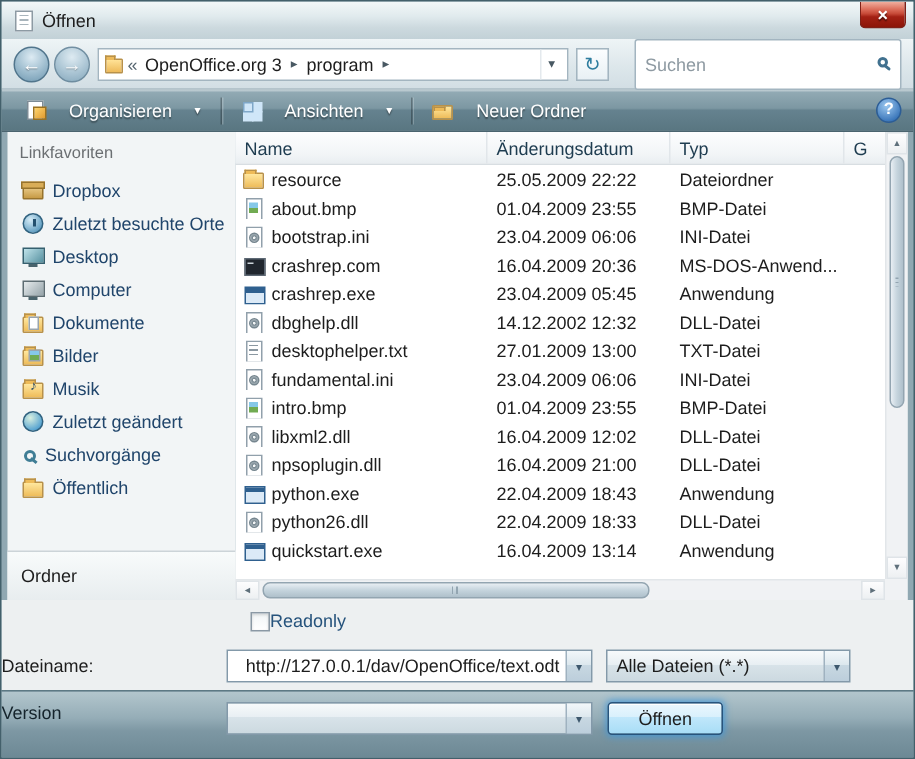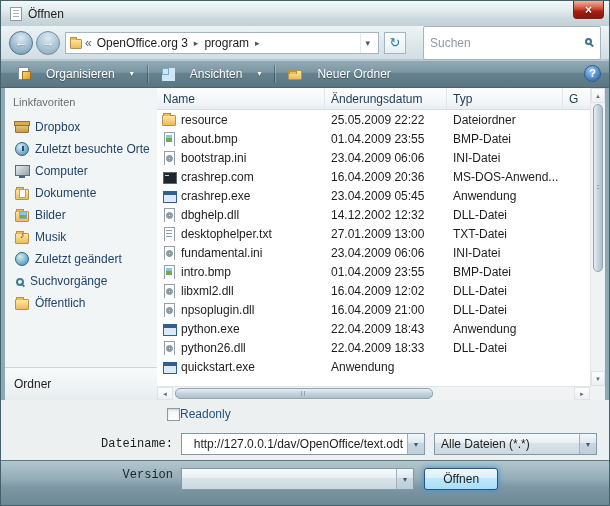--- a/index.html
+++ b/index.html
@@ -161,21 +161,21 @@
   .hscroll .right { margin-left:auto; }
   .scorner { position:absolute; right:0; bottom:0; width:15px; height:14px; background:#f0f2f4; }
 
   
   .lowerarea { height:60px; background:#edf0f1; padding:3px 8px 0 0; }
   .row-readonly { display:flex; align-items:center; gap:0; height:22px; margin-left:166px; }
   .checkbox { width:13px; height:13px; border:1px solid #8b99a5; background:linear-gradient(180deg,#f2f6f7,#fff);
               box-shadow:inset 0 1px 2px rgba(0,0,0,.15); cursor:pointer; flex:none; }
   .ro-label { color:#26537c; font-size:12px; }
   .form-row { display:flex; align-items:center; margin-top:8px; }
-  .flabel { width:180px; padding-right:8px; text-align:right; font-size:12px; color:#1d1d1d; flex:none;font-family:Liberation Mono, monospace; }
+  .flabel { width:150px; padding-right:8px; font-size:12px; color:#1d1d1d; flex:none; }
   .combo { display:flex; align-items:stretch; height:22px; border:1px solid #8399a9; background:#fff; }
   .combo-input { flex:1; min-width:0; border:none; outline:none; padding:0 4px; background:transparent;
               font:12px "Liberation Sans","DejaVu Sans",sans-serif; color:#1d1d1d;text-align:right; }
   .combo-arrow { width:17px; display:flex; align-items:center; justify-content:center; font-size:8px; color:#3e586d;
               background:linear-gradient(180deg,#f2f7fa,#dde8ee 45%,#c8d8e2 46%,#bccedb); border-left:1px solid #9fb2c0; cursor:pointer; }
   .combo.face { background:linear-gradient(180deg,#f7fafb,#e8eff3 45%,#d8e3e9 46%,#ccd9e0); cursor:pointer; }
   .combo.face .val { flex:1; display:flex; align-items:center; padding:0 6px; font-size:12px; color:#1d1d1d; white-space:nowrap; overflow:hidden; }
   .w-fname { width:244px; } .w-ftype { width:163px; margin-left:9px; }
 
   
@@ -248,20 +248,24 @@
       <div>
           <div class="sb-item">
             <span class="si si-box"></span>
             <span>Dropbox</span>
           </div>
           <div class="sb-item">
             <span class="si si-clock"></span>
             <span>Zuletzt besuchte Orte</span>
           </div>
           <div class="sb-item">
+            <span class="si si-screen"></span>
+            <span>Desktop</span>
+          </div>
+          <div class="sb-item">
             <span class="si si-screen gray"></span>
             <span>Computer</span>
           </div>
           <div class="sb-item">
             <span class="si si-folder sf-doc"></span>
             <span>Dokumente</span>
           </div>
           <div class="sb-item">
             <span class="si si-folder sf-img"></span>
             <span>Bilder</span>
@@ -411,20 +415,21 @@
             </span>
             <span class="cell c-date">22.04.2009 18:33</span>
             <span class="cell c-type">DLL-Datei</span>
             <span class="cell c-size"></span>
           </div>
           <div class="frow">
             <span class="cell c-name">
               <span class="fi fi-app"></span>
               <span>quickstart.exe</span>
             </span>
+            <span class="cell c-date">16.04.2009 13:14</span>
             <span class="cell c-type">Anwendung</span>
             <span class="cell c-size"></span>
           </div>
         </div>
 
       <div class="vscroll">
         <span class="sarrow">▲</span>
         <span class="vthumb"></span>
         <span class="sarrow down">▼</span>
       </div>

